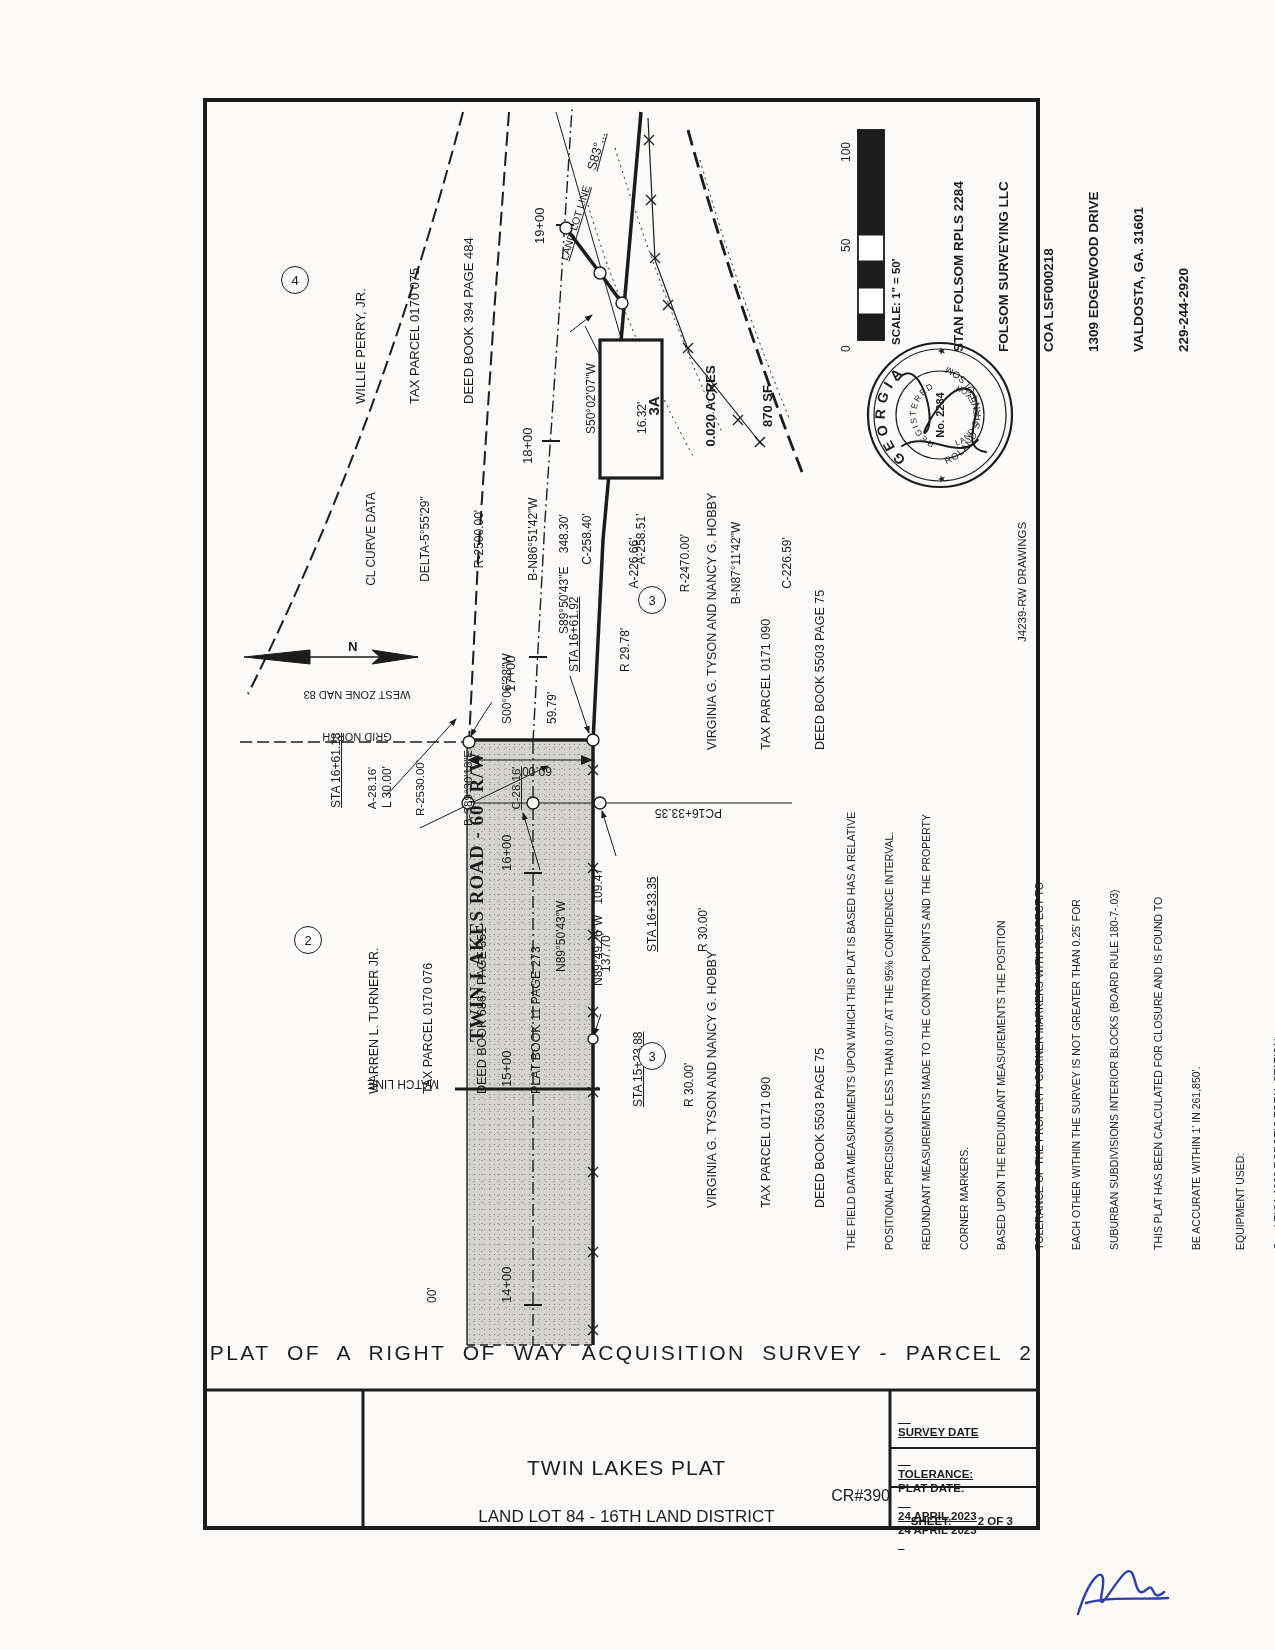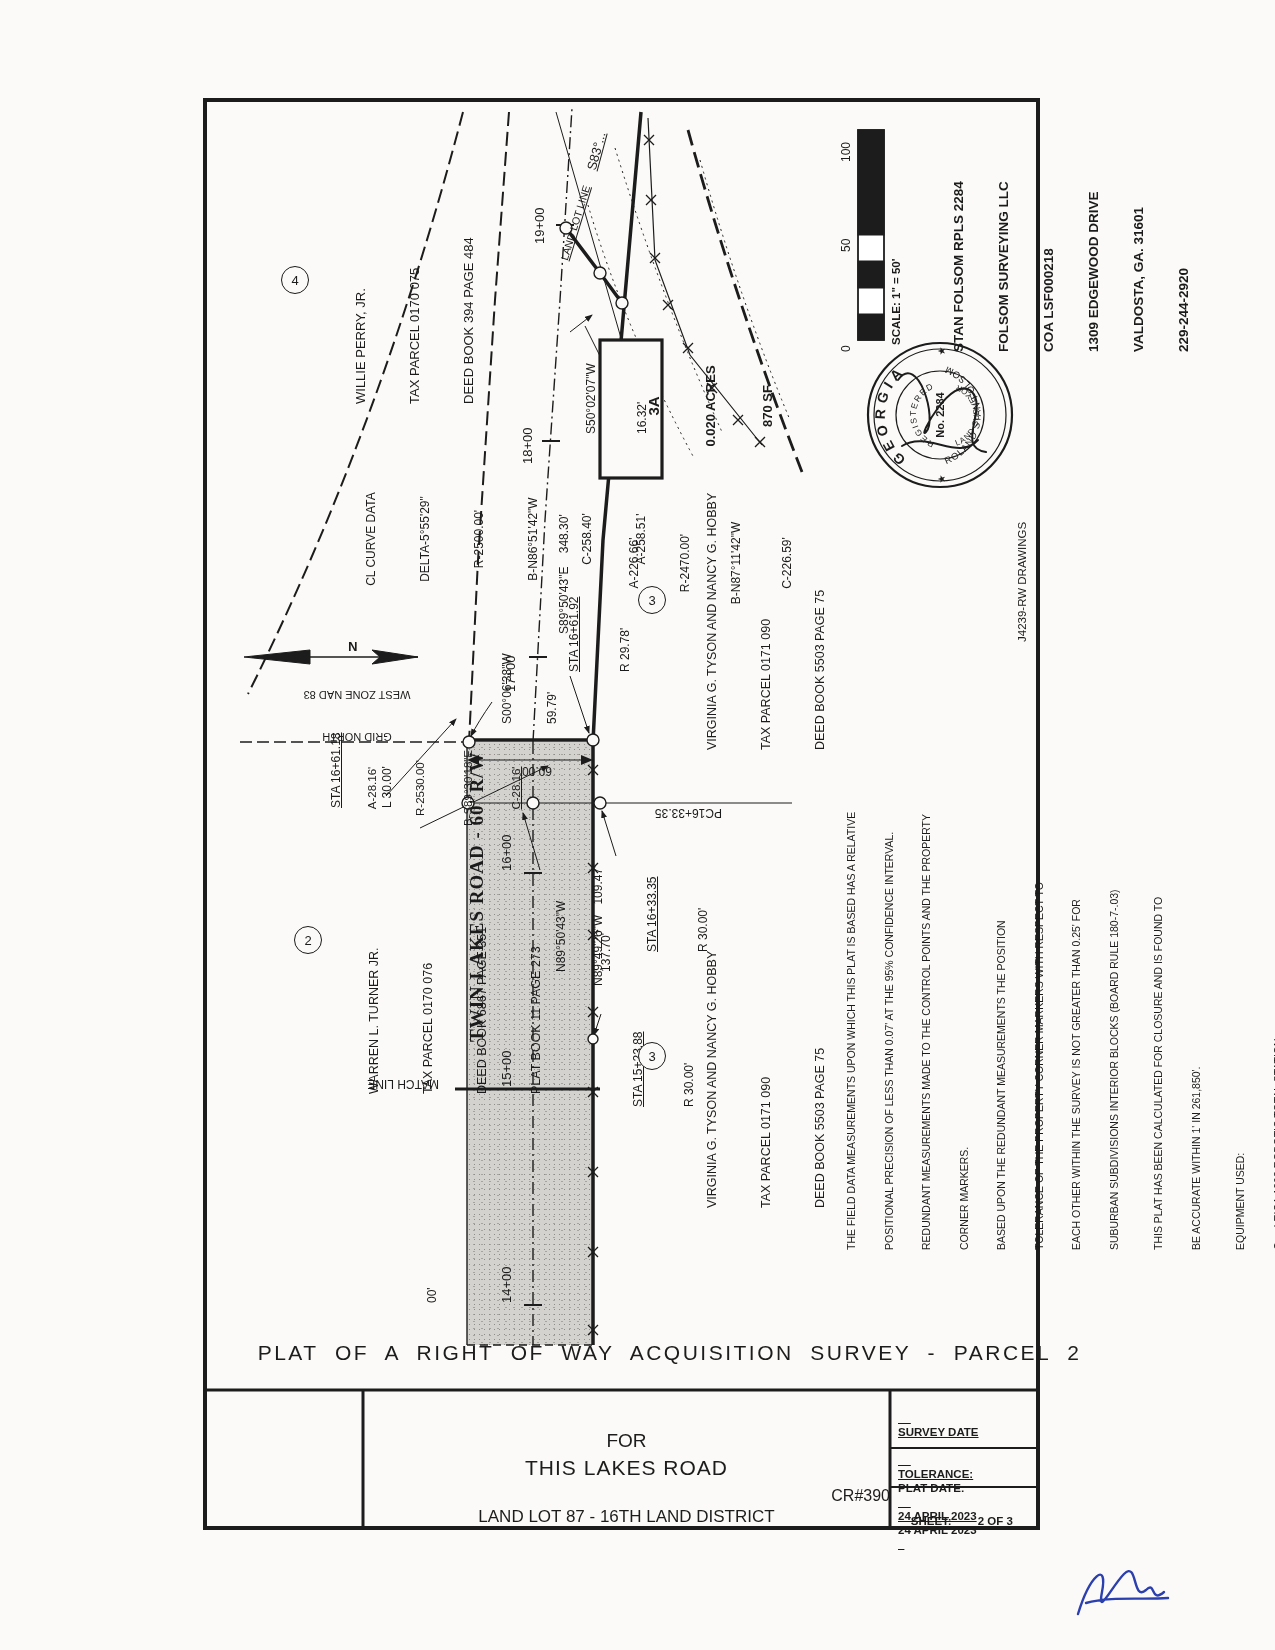--- a/index.html
+++ b/index.html
@@ -14,21 +14,21 @@
   .tilt{position:absolute;transform-origin:0 0;white-space:pre;color:#1b1b1b;}
   .u{text-decoration:underline;}
   .ctr{text-align:center;}
   .circled{position:absolute;width:26px;height:26px;border:1.7px solid #1b1b1b;border-radius:50%;
            display:flex;align-items:center;justify-content:center;font-size:13px;background:#fbfaf8;}
   .band{position:absolute;left:467px;top:742px;width:126px;height:603px;background-color:#d3d2cf;
         background-image:radial-gradient(#8f8d89 0.8px, transparent 0.9px),
                          radial-gradient(#a6a49f 0.7px, transparent 0.8px);
         background-size:5px 5px,8px 7px;background-position:0 0,3px 2px;}
   .title-line{position:absolute;left:205px;width:833px;text-align:center;font-size:21px;
-              letter-spacing:2.5px;white-space:pre;margin-left:48px;}
+              letter-spacing:2.5px;white-space:pre;}
   .tb-center{position:absolute;left:363px;width:527px;text-align:center;}
   .tb-right{position:absolute;left:898px;width:136px;font-size:11.5px;font-weight:bold;line-height:14px;white-space:pre;}
 </style>
 </head>
 <body>
 
 <div class="page">
 
   <div class="band"></div>
 
@@ -317,24 +317,23 @@
     <div>STAN FOLSOM RPLS 2284</div>
     <div>FOLSOM SURVEYING LLC</div>
     <div>COA LSF000218</div>
     <div>1309 EDGEWOOD DRIVE</div>
     <div>VALDOSTA, GA. 31601</div>
     <div>229-244-2920</div>
   </div>
 
   <div class="title-line" style="top:1341px;">PLAT  OF  A  RIGHT  OF  WAY  ACQUISITION  SURVEY  -  PARCEL  2</div>
 
-  <div class="tb-center" style="top:1430px;font-size:19px;">FOR</div>
-  <div class="tb-center" style="top:1456px;font-size:21px;letter-spacing:1px;">THIS LAKES ROAD</div>
+  <div class="tb-center" style="top:1456px;font-size:21px;letter-spacing:1px;">TWIN LAKES PLAT</div>
   <div class="tb-center" style="top:1487px;font-size:16px;text-align:right;">CR#390</div>
-  <div class="tb-center" style="top:1507px;font-size:17px;">LAND LOT 87 - 16TH LAND DISTRICT</div>
+  <div class="tb-center" style="top:1507px;font-size:17px;">LAND LOT 84 - 16TH LAND DISTRICT</div>
 
   <div class="tb-right" style="top:1397px;text-decoration:underline;">
     <div>SURVEY DATE</div>
     <div>TOLERANCE:</div>
     <div>24 APRIL 2023</div>
   </div>
   <div class="tb-right" style="top:1453px;">
     <div>PLAT DATE:</div>
     <div>24 APRIL 2023</div>
   </div>

